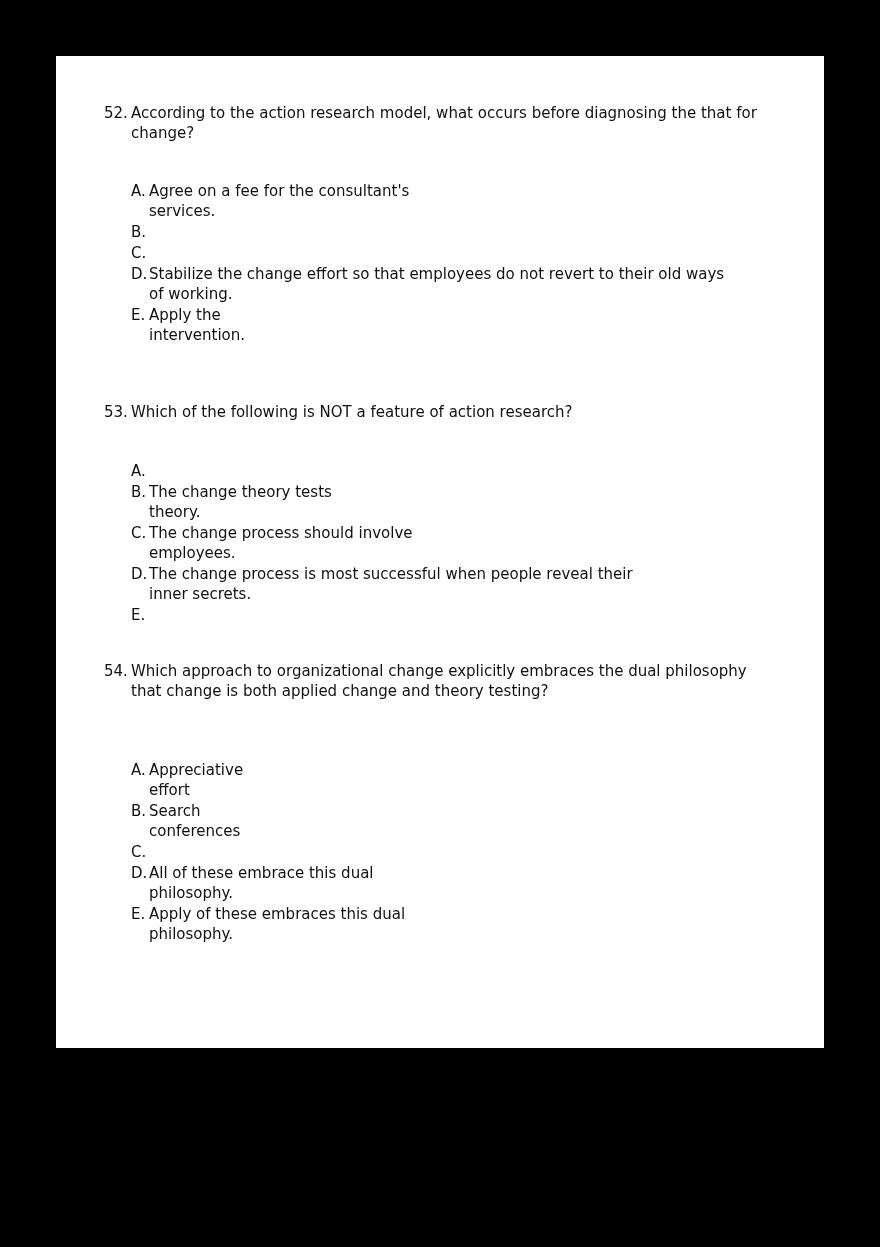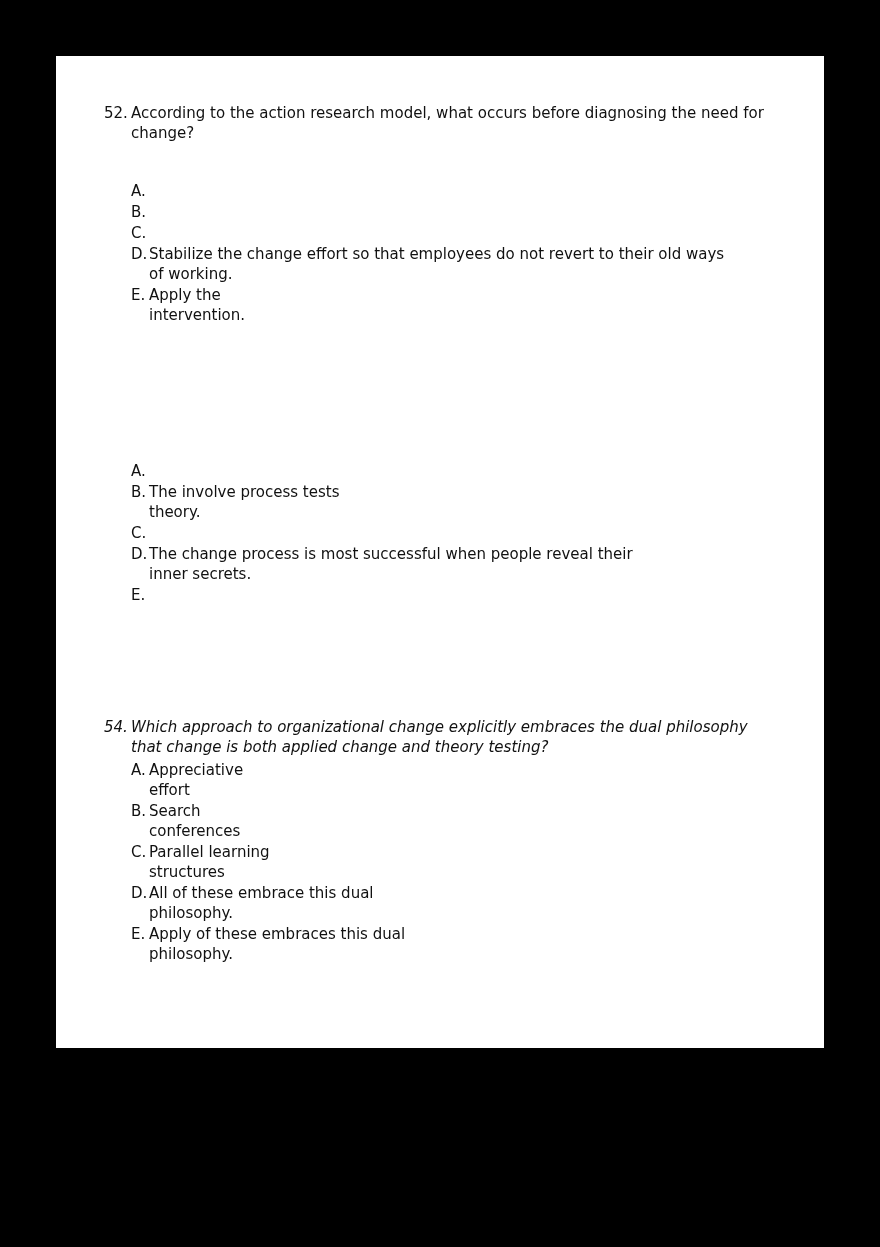--- a/index.html
+++ b/index.html
@@ -60,90 +60,98 @@
     }
   </style>
 </head>
 <body>
 
 <div class="page">
 
   <div class="question" style="top:47px;">
     <div class="q-row">
       <span class="q-num">52.</span>
-      <span class="q-text">According to the action research model, what occurs before diagnosing the need for
+      <span class="q-text">According to the action research model, what occurs before diagnosing the that for
 change?</span>
     </div>
   </div>
   <div class="options" style="top:125px;">
     <div class="opt">
       <span class="opt-letter">A.</span>
+      <span class="opt-text">Agree on a fee for the consultant's
+services.</span>
     </div>
     <div class="opt">
       <span class="opt-letter">B.</span>
     </div>
     <div class="opt">
       <span class="opt-letter">C.</span>
     </div>
     <div class="opt">
       <span class="opt-letter">D.</span>
       <span class="opt-text">Stabilize the change effort so that employees do not revert to their old ways
 of working.</span>
     </div>
     <div class="opt">
       <span class="opt-letter">E.</span>
       <span class="opt-text">Apply the
 intervention.</span>
     </div>
   </div>
 
+  <div class="question" style="top:346px;">
+    <div class="q-row">
+      <span class="q-num">53.</span>
+      <span class="q-text">Which of the following is NOT a feature of action research?</span>
+    </div>
+  </div>
   <div class="options" style="top:405px;">
     <div class="opt">
       <span class="opt-letter">A.</span>
     </div>
     <div class="opt">
       <span class="opt-letter">B.</span>
-      <span class="opt-text">The involve process tests
+      <span class="opt-text">The change theory tests
 theory.</span>
     </div>
     <div class="opt">
       <span class="opt-letter">C.</span>
+      <span class="opt-text">The change process should involve
+employees.</span>
     </div>
     <div class="opt">
       <span class="opt-letter">D.</span>
       <span class="opt-text">The change process is most successful when people reveal their
 inner secrets.</span>
     </div>
     <div class="opt">
       <span class="opt-letter">E.</span>
     </div>
   </div>
 
-  <div class="question" style="top:661px;font-style:italic;">
+  <div class="question" style="top:605px;">
     <div class="q-row">
       <span class="q-num">54.</span>
       <span class="q-text">Which approach to organizational change explicitly embraces the dual philosophy
 that change is both applied change and theory testing?</span>
     </div>
   </div>
   <div class="options" style="top:704px;">
     <div class="opt">
       <span class="opt-letter">A.</span>
       <span class="opt-text">Appreciative
 effort</span>
     </div>
     <div class="opt">
       <span class="opt-letter">B.</span>
       <span class="opt-text">Search
 conferences</span>
     </div>
     <div class="opt">
       <span class="opt-letter">C.</span>
-      <span class="opt-text">Parallel learning
-structures</span>
     </div>
     <div class="opt">
       <span class="opt-letter">D.</span>
       <span class="opt-text">All of these embrace this dual
 philosophy.</span>
     </div>
     <div class="opt">
       <span class="opt-letter">E.</span>
       <span class="opt-text">Apply of these embraces this dual
 philosophy.</span>

